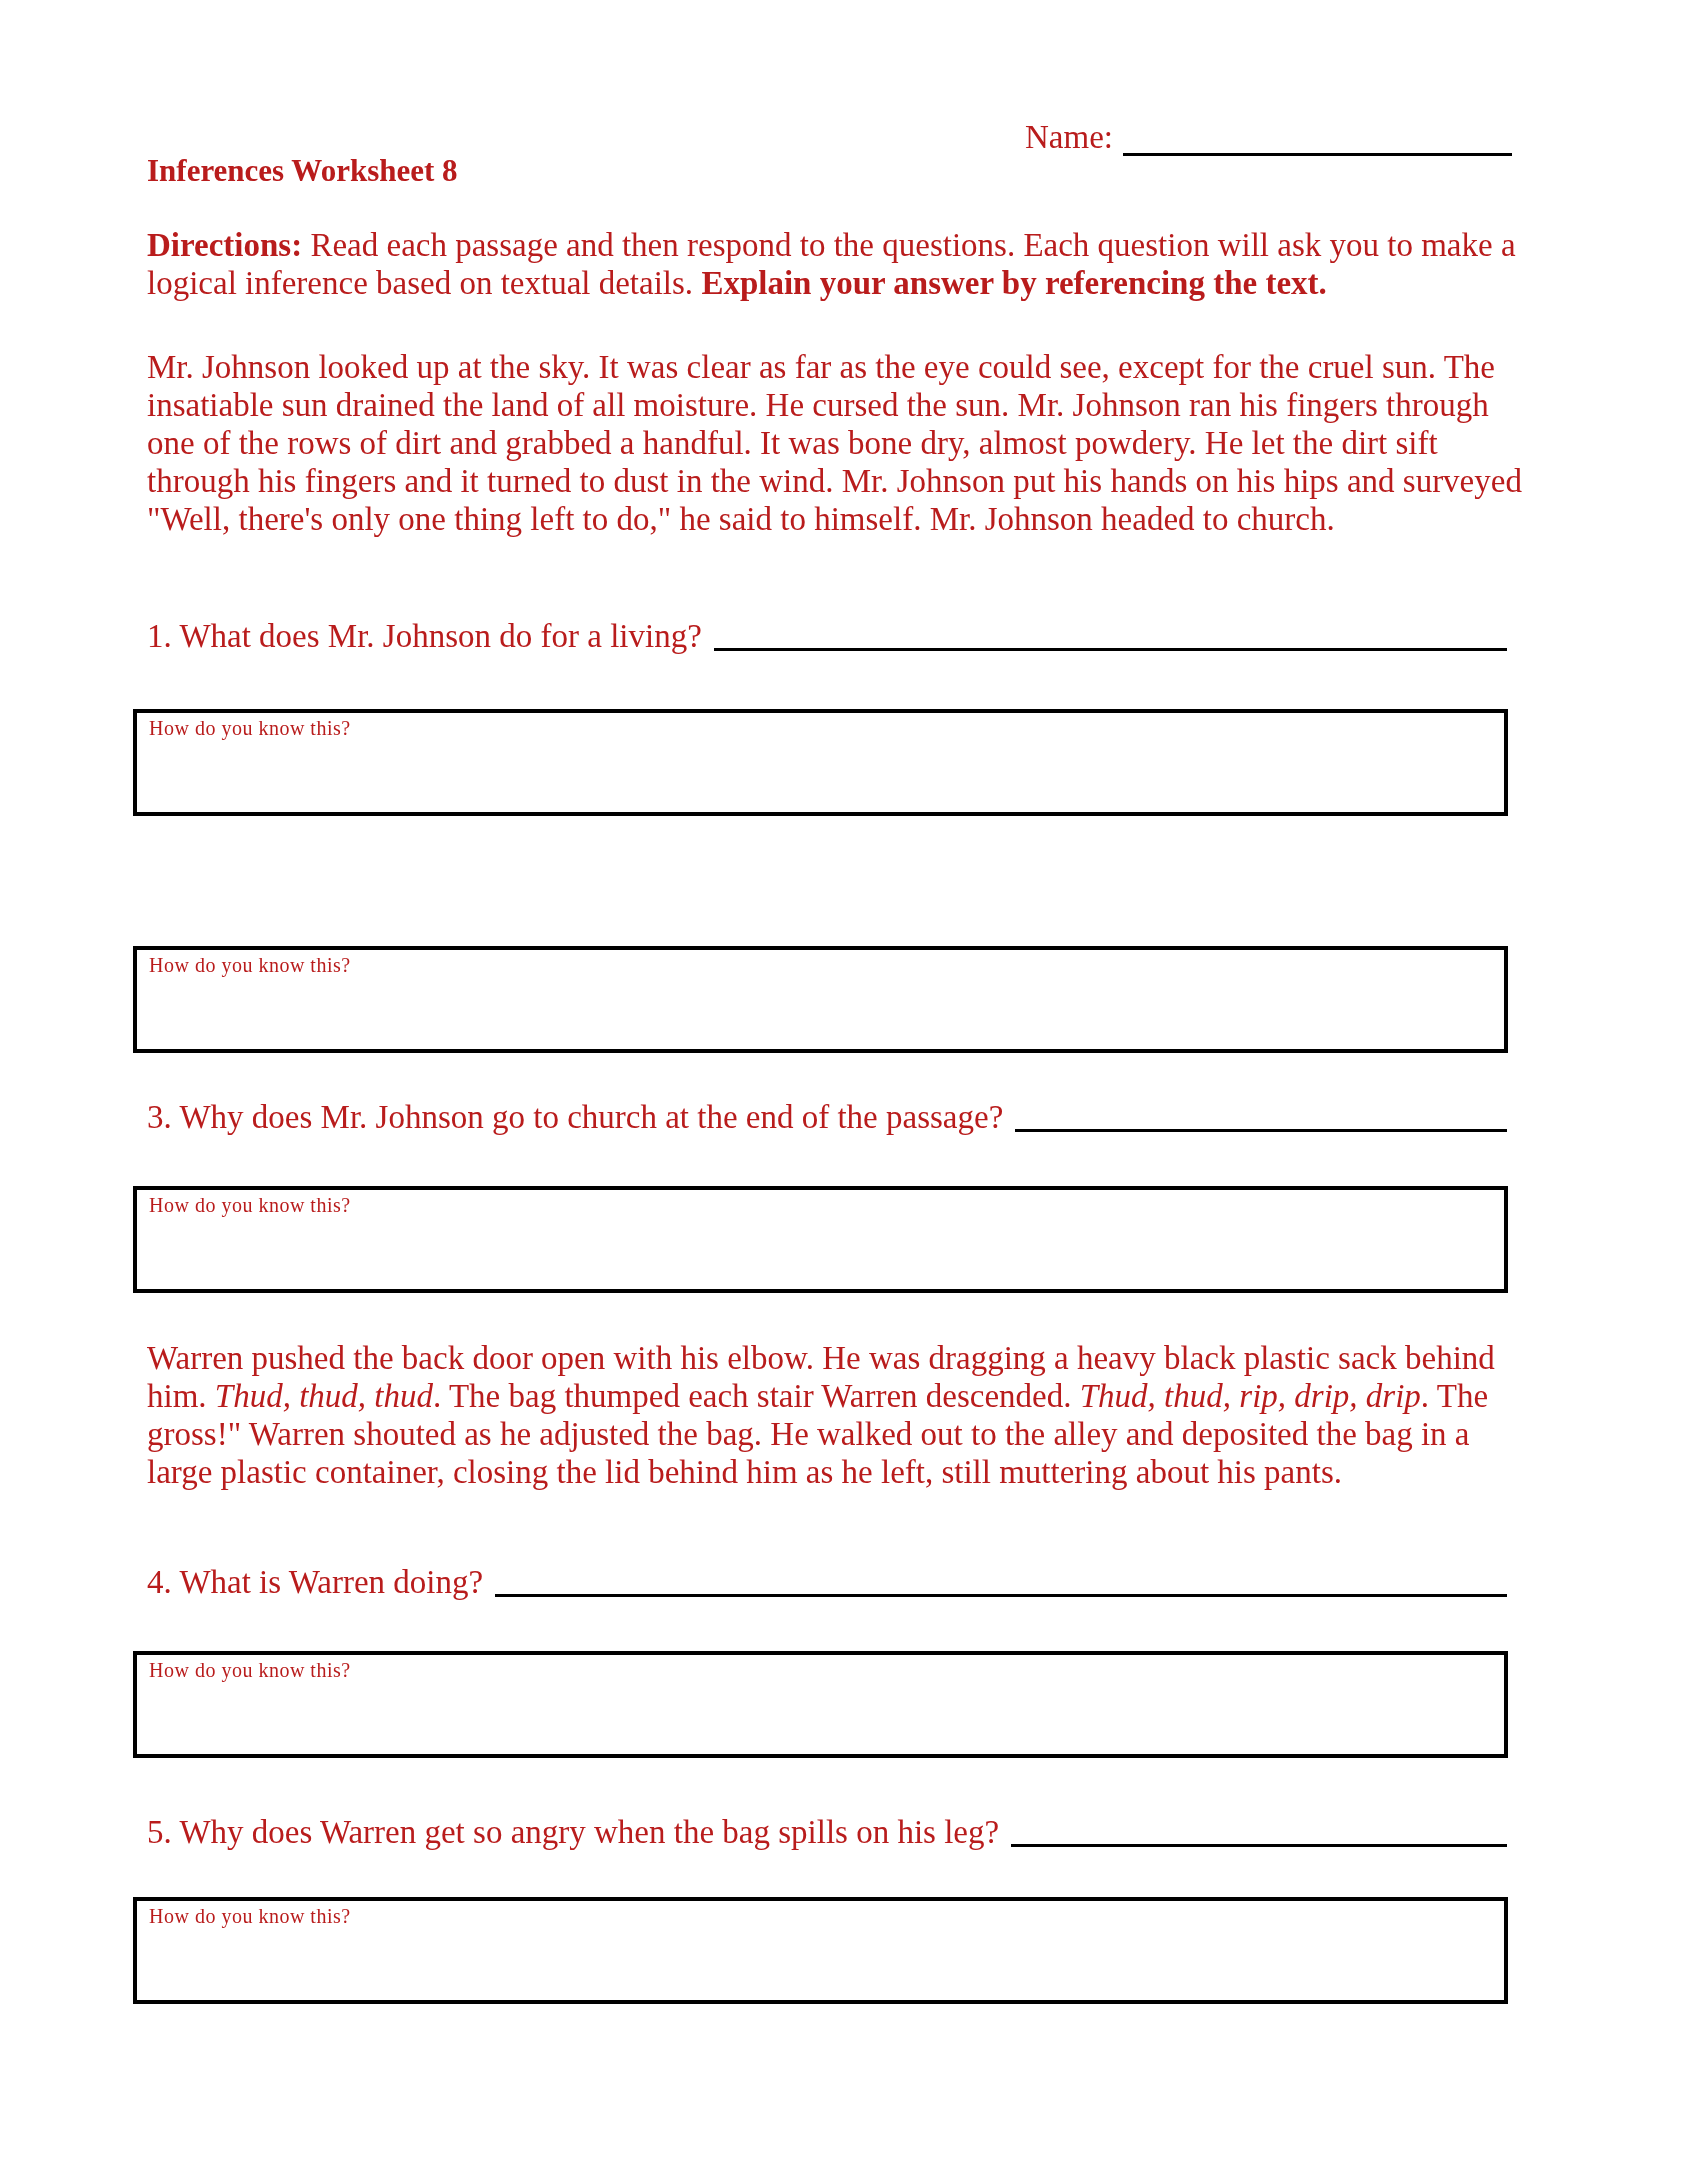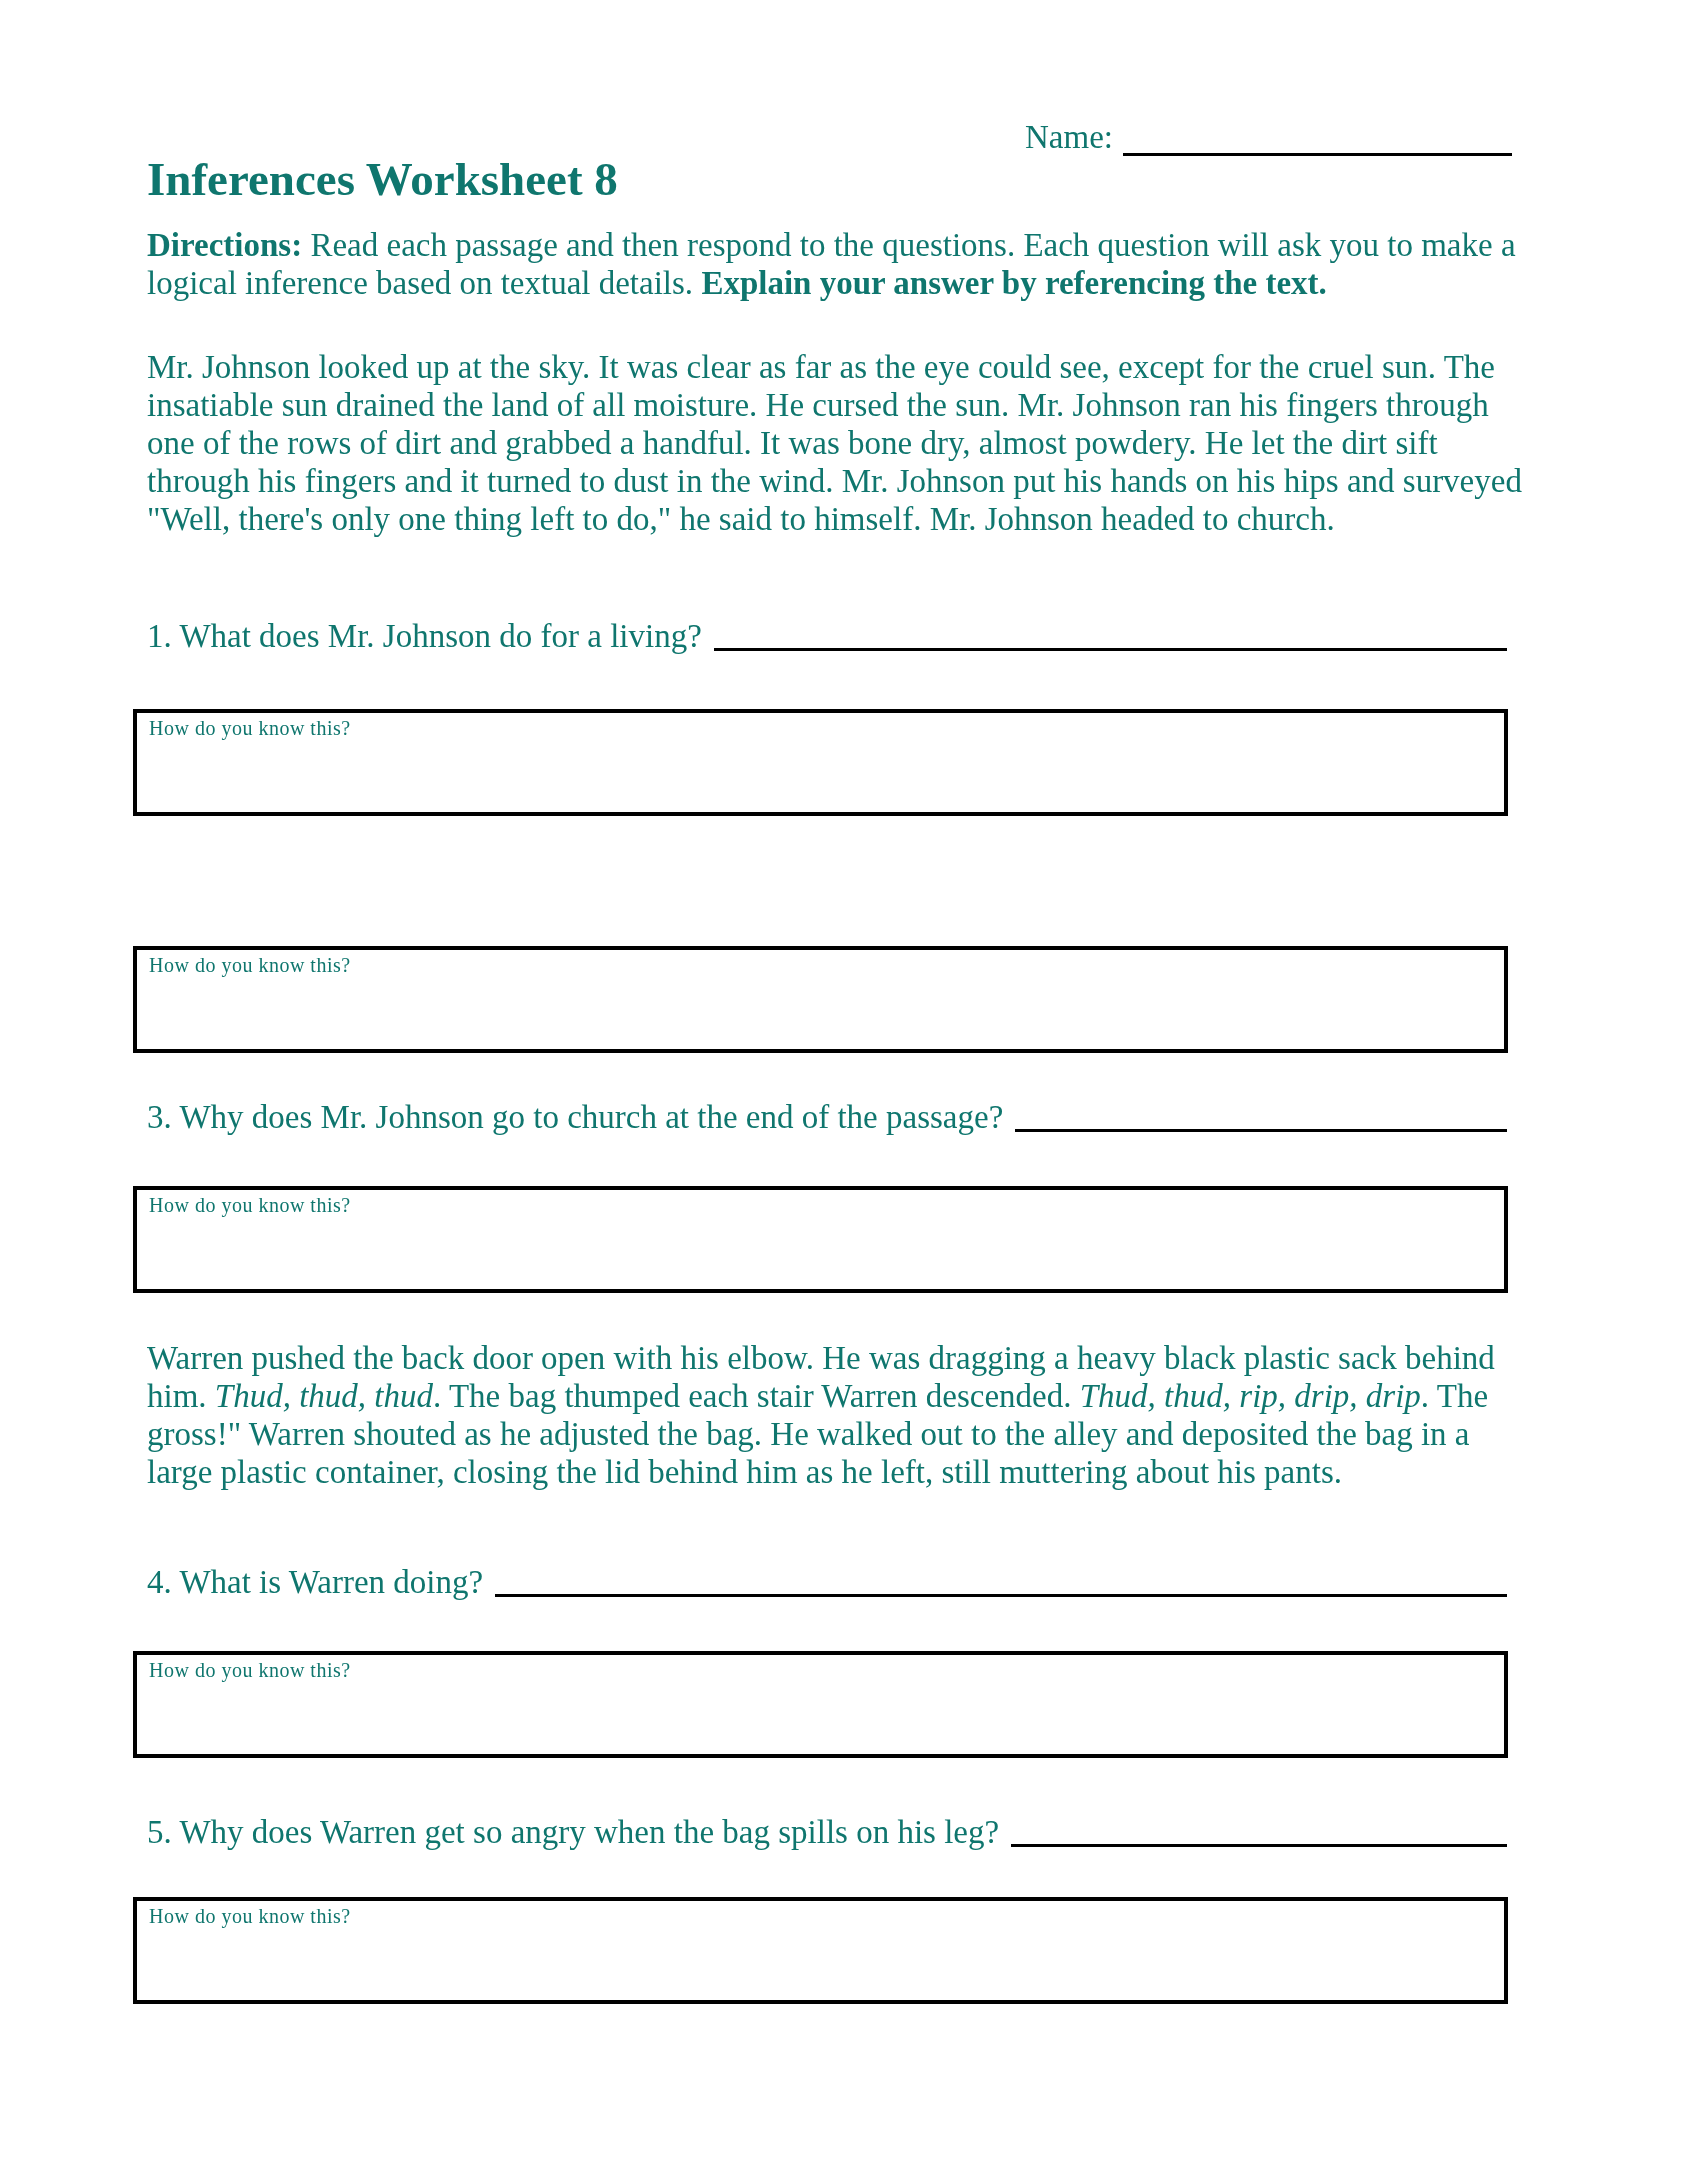--- a/index.html
+++ b/index.html
@@ -1,41 +1,41 @@
 <!DOCTYPE html>
 <html><head>
 <meta charset="utf-8">
 <style>
   html, body { margin: 0; padding: 0; background: #ffffff; }
   .page {
     position: relative;
     width: 1683px;
     height: 2178px;
     background: #ffffff;
-    color: #0f766e;
+    color: #b91c1c;
     font-family: "Liberation Serif", "DejaVu Serif", serif;
     overflow: hidden;
   }
   .abs { position: absolute; }
 
   
   .name-row {
     top: 119px; left: 1025px; width: 487px; height: 42px;
     display: flex; align-items: stretch;
     font-size: 33px;
   }
   .name-row .fill-line {
     flex: 1; margin-left: 10px; margin-bottom: 5px;
     border-bottom: 3px solid #000;
   }
 
   
   .title {
     top: 154px; left: 147px;
-    font-size: 47px; font-weight: bold; line-height: 1.1;
+    font-size: 31px; font-weight: bold; line-height: 1.1;
     letter-spacing: 0px; margin: 0;
   }
 
   
   .textblock { left: 147px; width: 1366px; font-size: 33px; line-height: 38px; }
   .textblock .line { white-space: nowrap; }
   .directions { top: 226px; }
   .passage-1 { top: 348px; }
   .passage-2 { top: 1339px; }
   .b { font-weight: bold; }

